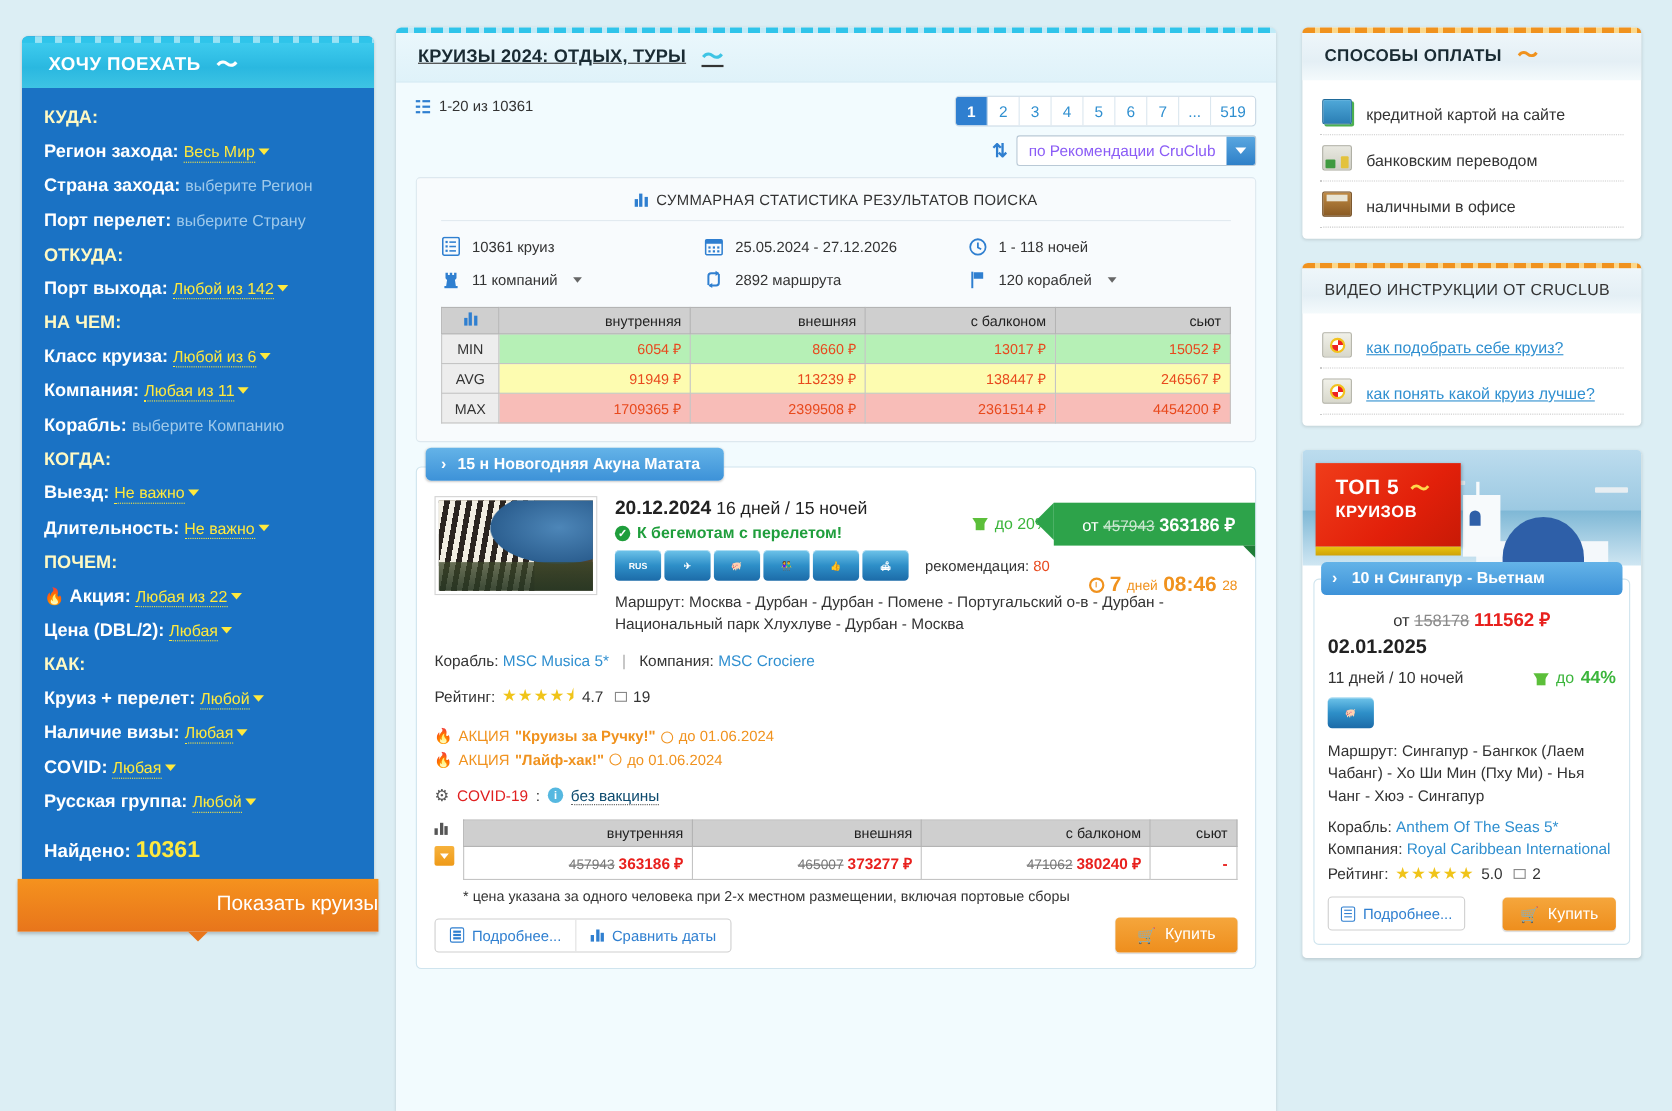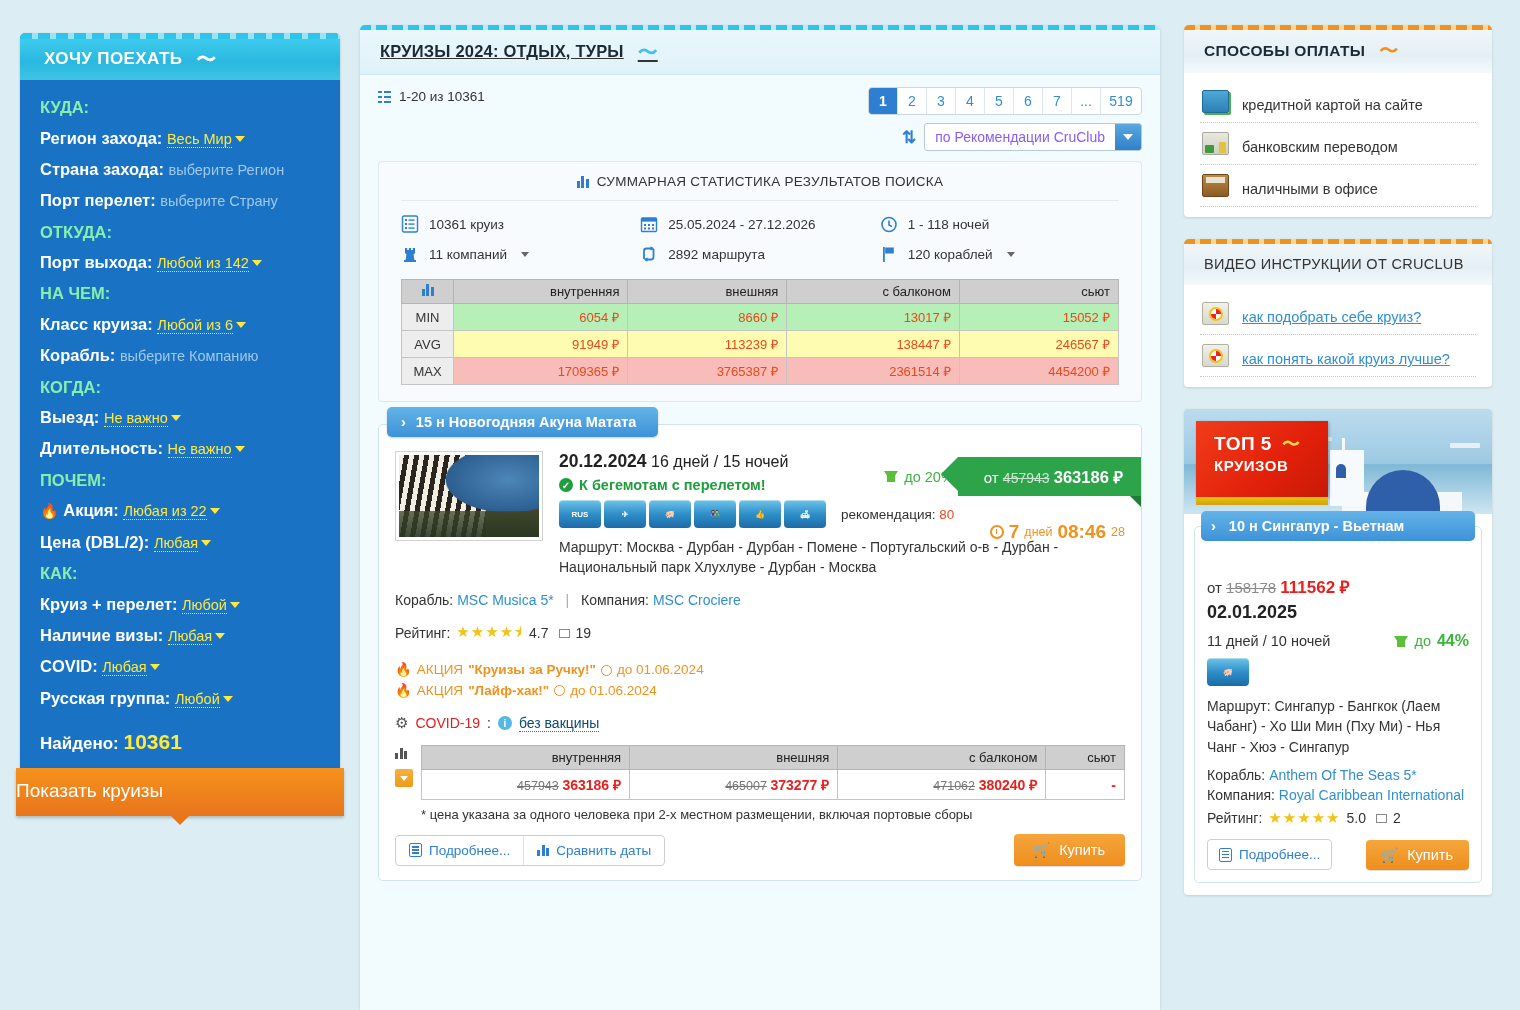--- a/index.html
+++ b/index.html
@@ -28,40 +28,40 @@
   }
   .sb-head {
     background:linear-gradient(to bottom,#3dcbee 0%,#2ab8e0 55%,#3ec4e4 100%);
     padding:10px 0 11px 24px;
     color:#fff; font-weight:bold; font-size:17px; letter-spacing:.4px;
     display:flex; align-items:center; gap:14px;
   }
   .wave { color:#fff; font-size:20px; font-weight:bold; line-height:0.6; }
   .sb-body { padding:12px 18px 14px 20px; }
   .sb-row { color:#fff; font-size:16.5px; line-height:1.9; }
-  .sb-group { color:#86efac; font-weight:bold; font-size:16.5px; line-height:1.85; }
+  .sb-group { color:#fef9c3; font-weight:bold; font-size:16.5px; line-height:1.85; }
   .sb-label { color:#fff; font-weight:bold; }
   .sb-val {
     color:#ffe93d; font-size:14.5px; font-weight:normal;
     border-bottom:1px dotted #ffe93d; cursor:pointer;
   }
   .sb-val.plain { color:#9fc9ea; border-bottom:none; cursor:default; }
   .caret-y {
     display:inline-block; width:0;height:0;
     border-left:5px solid transparent;border-right:5px solid transparent;
     border-top:6px solid #ffe93d; margin-left:3px; vertical-align:2px;
   }
   .fire { color:#fff; font-size:15px; }
   .sb-found { color:#fff; font-weight:bold; font-size:17px; margin-top:16px; }
   .sb-found b { color:#ffe93d; font-size:21px; }
   .showbtn {
     position:absolute; left:-4px; top:100%; width:328px;
     margin-top:0;
     background:linear-gradient(to bottom,#f5921e 0%,#e8751b 100%);
-    color:#fff; text-align:left; font-size:19px;
+    color:#fff; text-align:right; font-size:19px;
     padding:12px 0 14px; cursor:pointer;
     box-shadow:0 2px 3px rgba(0,0,0,.22);
   }
   .showbtn:after{
     content:""; position:absolute; left:50%; margin-left:-9px; top:100%;
     border-left:9px solid transparent;border-right:9px solid transparent;
     border-top:9px solid #e8751b;
   }
 
   
@@ -323,21 +323,21 @@
   .t5-flag .wv{ color:#ffd84a; font-size:18px; line-height:.6; }
   .t5-flag:after{ content:""; position:absolute; left:0; top:76px; width:132px; height:8px;
     background:linear-gradient(to bottom,#e8c40f,#cfa20a); }
   .t5-card{ margin:12px 10px 12px; background:#fff; border:1px solid #cfe4ee;
             border-radius:5px; padding:0 12px 12px; position:relative; }
   .t5-tab{ position:absolute; left:6px; top:-16px; right:6px;
     background:linear-gradient(to bottom,#64b3e8,#3d92d8); color:#fff; font-weight:bold;
     font-size:14.5px; padding:7px 10px; border-radius:5px;
     display:flex; align-items:center; gap:13px; cursor:pointer;}
   .t5-inner{ padding-top:24px; }
-  .t5-price{ text-align:left; font-size:15px; color:#333;margin-top:24px; }
+  .t5-price{ text-align:center; font-size:15px; color:#333; }
   .t5-price .ot{ text-decoration:line-through; color:#8a8a8a; }
   .t5-price .nt{ color:#e8201d; font-weight:bold; font-size:17px; }
   .t5-date{ font-weight:bold; font-size:18px; color:#222; margin-top:4px; }
   .t5-dn{ display:flex; align-items:center; justify-content:space-between; margin-top:9px; font-size:14.5px;}
   .t5-disc{ display:flex;align-items:center;gap:6px;color:#3bb53b;font-size:14.5px;}
   .t5-disc b{ font-size:16px; }
   .t5-ic{ margin-top:8px; }
   .t5-route{ margin-top:10px; font-size:14px; line-height:1.45; color:#333; }
   .t5-ship-line{ margin-top:8px; font-size:14px; line-height:1.45; color:#333; }
   .t5-ship-line a{ color:#2f8fd0; text-decoration:none; }
@@ -387,20 +387,24 @@
         <span class="sb-val">Любой из 142</span><i class="caret-y"></i>
       </div>
 
       <div class="sb-group">НА ЧЕМ:</div>
 
       <div class="sb-row">
         <span class="sb-label">Класс круиза:</span>
         <span class="sb-val">Любой из 6</span><i class="caret-y"></i>
       </div>
 
+      <div class="sb-row">
+        <span class="sb-label">Компания:</span>
+        <span class="sb-val">Любая из 11</span><i class="caret-y"></i>
+      </div>
 
       <div class="sb-row">
         <span class="sb-label">Корабль:</span>
         <span class="sb-val plain">выберите Компанию</span>
       </div>
 
       <div class="sb-group">КОГДА:</div>
 
       <div class="sb-row">
         <span class="sb-label">Выезд:</span>
@@ -593,21 +597,21 @@
           <tr class="ravg">
             <td class="rl">AVG</td>
             <td>91949 ₽</td>
             <td>113239 ₽</td>
             <td>138447 ₽</td>
             <td>246567 ₽</td>
           </tr>
           <tr class="rmax">
             <td class="rl">MAX</td>
             <td>1709365 ₽</td>
-            <td>3765387 ₽</td>
+            <td>2399508 ₽</td>
             <td>2361514 ₽</td>
             <td>4454200 ₽</td>
           </tr>
         </tbody>
       </table>
     </div>
 
     <div class="card">
       <div class="card-tab">
         <span>›</span>

